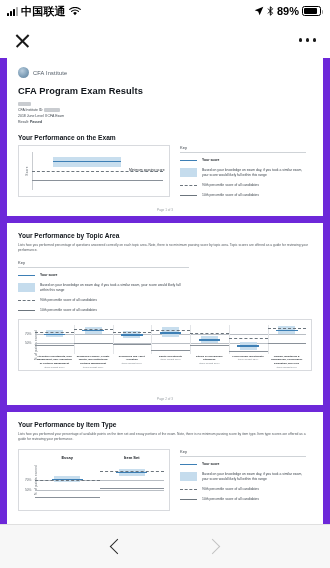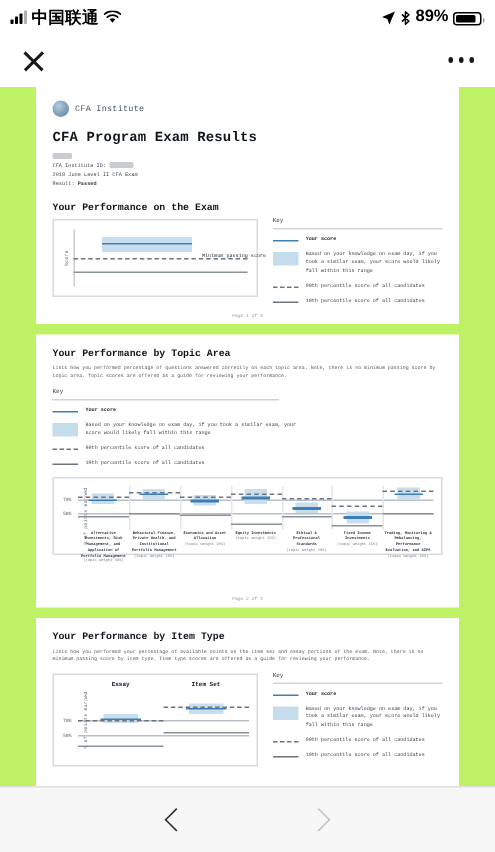--- a/index.html
+++ b/index.html
@@ -12,21 +12,21 @@
   .phone { width: 330px; height: 568px; position: relative; display: flex; flex-direction: column; background:#fff; }
 
   
   .statusbar {
     height: 22px; flex: 0 0 22px;
     display: flex; align-items: center; justify-content: space-between;
     padding: 0 9px 0 7px; background: #fff;
     font-size: 11px; font-weight: bold; color: #000;
   }
   .sb-left { display: flex; align-items: center; gap: 3px; }
-  .sb-right { display: flex; align-items: flex-end; gap: 3px; }
+  .sb-right { display: flex; align-items: center; gap: 3px; }
   .signal { display: flex; align-items: flex-end; gap: 1px; height: 9px; }
   .signal i { width: 2px; background: #000; border-radius: .5px; display:block; }
   .signal i:nth-child(1){height:3px}
   .signal i:nth-child(2){height:5px}
   .signal i:nth-child(3){height:7px}
   .signal i:nth-child(4){height:9px; background:#b0b0b0}
   .carrier { font-size: 11px; font-weight: 600; letter-spacing: .2px; }
   .clock { font-size: 12px; font-weight: 600; letter-spacing: .3px; position:absolute; left:0; right:0; text-align:center; pointer-events:none;}
   .battpct { font-size: 11px; font-weight: 600; }
   .batt { width: 19px; height: 9.5px; border: 1px solid #000; border-radius: 2.5px; position: relative; padding: 1px; }
@@ -45,23 +45,22 @@
     width: 17px; height: 1.6px; background: #1a1a1a;
   }
   .close-x::before { transform: rotate(45deg); }
   .close-x::after  { transform: rotate(-45deg); }
   .dots { display: flex; gap: 3.5px; cursor: pointer; padding: 6px 0; }
   .dots i { width: 3.5px; height: 3.5px; border-radius: 50%; background: #1a1a1a; display:block; }
 
   
   .docarea {
     flex: 1 1 auto; position: relative; overflow: hidden;
-    background: #bef264;
-    padding: 0 24px;
-    font-family: Liberation Mono, monospace;
+    background: #6d28d9;
+    padding: 0 7px;
   }
   .page {
     background: #fff; width: 100%; position: relative;
     padding: 9px 11px 10px 11px;
     margin-bottom: 7px;
   }
   .page.p1 { height: 158px; }
   .page.p2 { height: 182px; }
   .page.p3 { height: 150px; }
 

